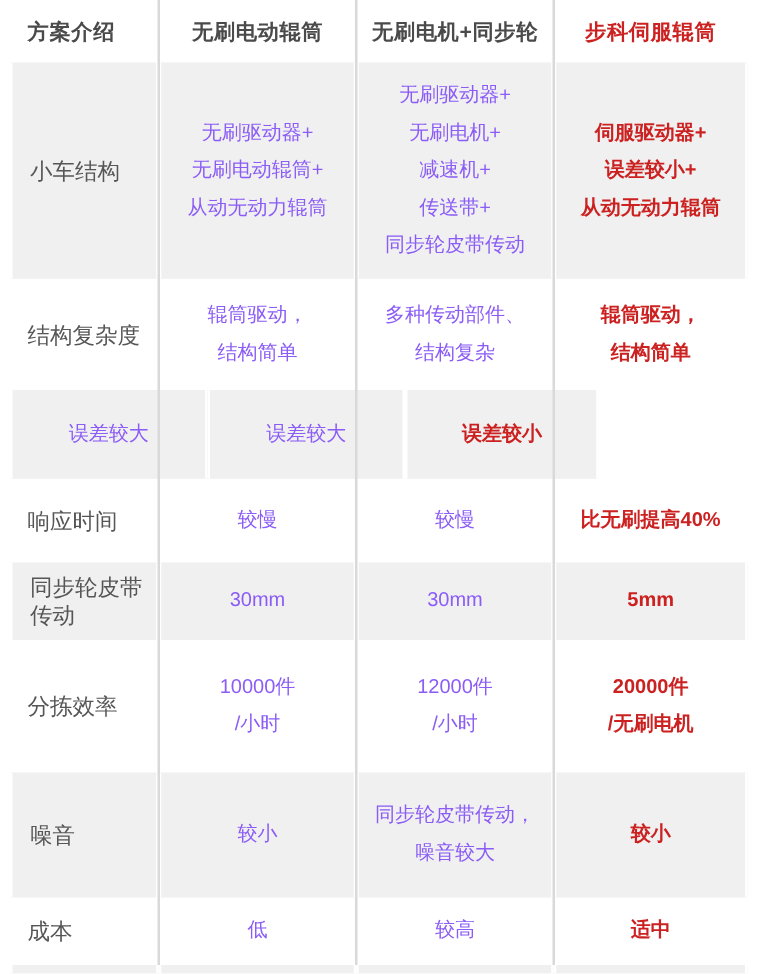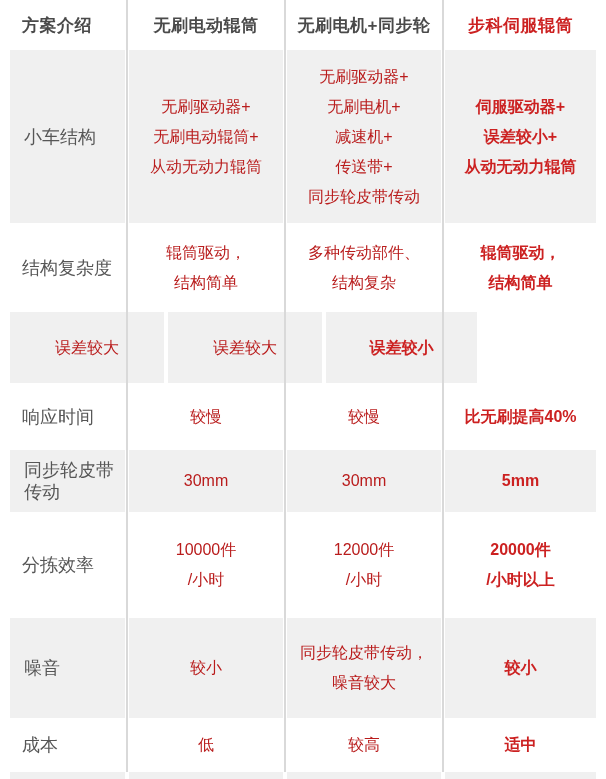--- a/index.html
+++ b/index.html
@@ -11,21 +11,21 @@
   .v3{left:442px}
   .row{display:flex;padding:0 8px;background:#ffffff;}
   .cell{box-sizing:border-box;display:flex;flex-direction:column;justify-content:center;
         align-items:center;text-align:center;}
   .c0{width:119px;align-items:flex-start;text-align:left;padding-left:14px;}
   .c1{width:158px}
   .c2{width:158px}
   .c3{width:155px}
   .header-row{height:50px;}
   .header-row .cell{font-weight:bold;font-size:17px;color:#4a4a4a;letter-spacing:0.5px;}
-  .body-row .cell{font-size:16px;color:#b91c1c;line-height:30px;}
+  .body-row .cell{font-size:16px;color:#8b5cf6;line-height:30px;}
   .body-row .c0{font-size:18px;color:#565656;line-height:22px;}
   .gray .cell{background:#f0f0f0;border-left:2px solid #ffffff;border-right:2px solid #ffffff;}
   .highlight{color:#cc2121 !important;font-weight:bold;}
   .br0{height:173px}
   .br1{height:89px}
   .br2{height:71px}
   .br3{height:67px}
   .br4{height:62px}
   .br5{height:106px}
   .br6{height:100px}
@@ -124,21 +124,21 @@
         <div class="cell c1">
           <div class="line">10000件</div>
           <div class="line">/小时</div>
         </div>
         <div class="cell c2">
           <div class="line">12000件</div>
           <div class="line">/小时</div>
         </div>
         <div class="cell c3 highlight">
           <div class="line">20000件</div>
-          <div class="line">/小时以上</div>
+          <div class="line">/无刷电机</div>
         </div>
       </div>
       <div class="row body-row br6 gray">
         <div class="cell c0">噪音</div>
         <div class="cell c1">
           <div class="line">较小</div>
         </div>
         <div class="cell c2">
           <div class="line">同步轮皮带传动，</div>
           <div class="line">噪音较大</div>

